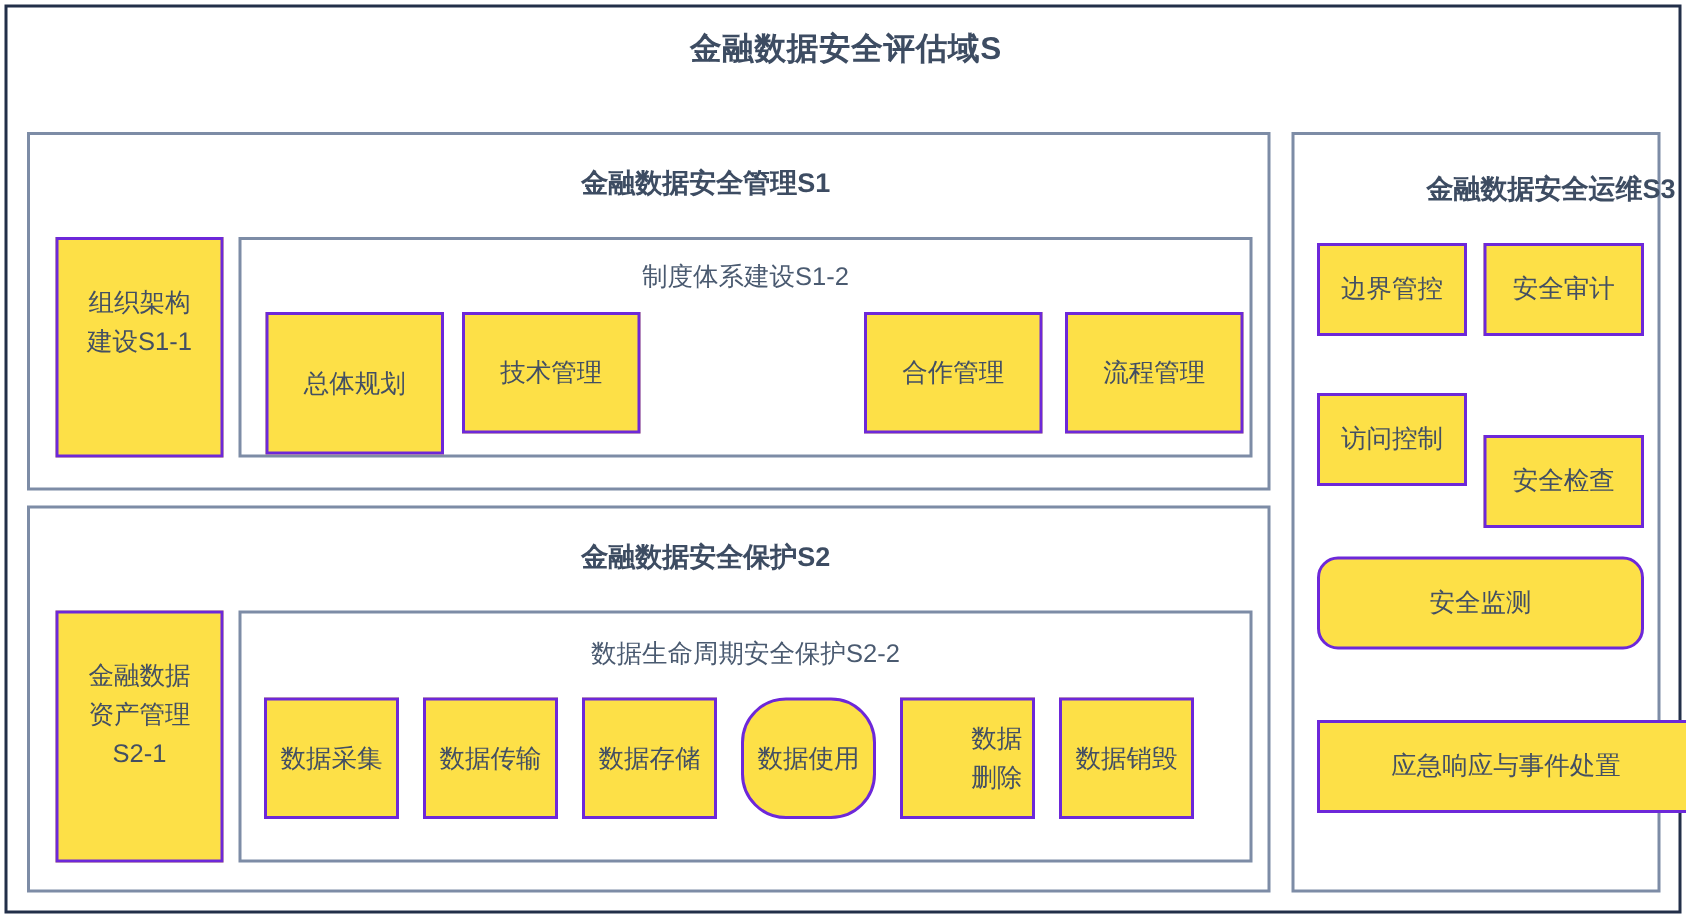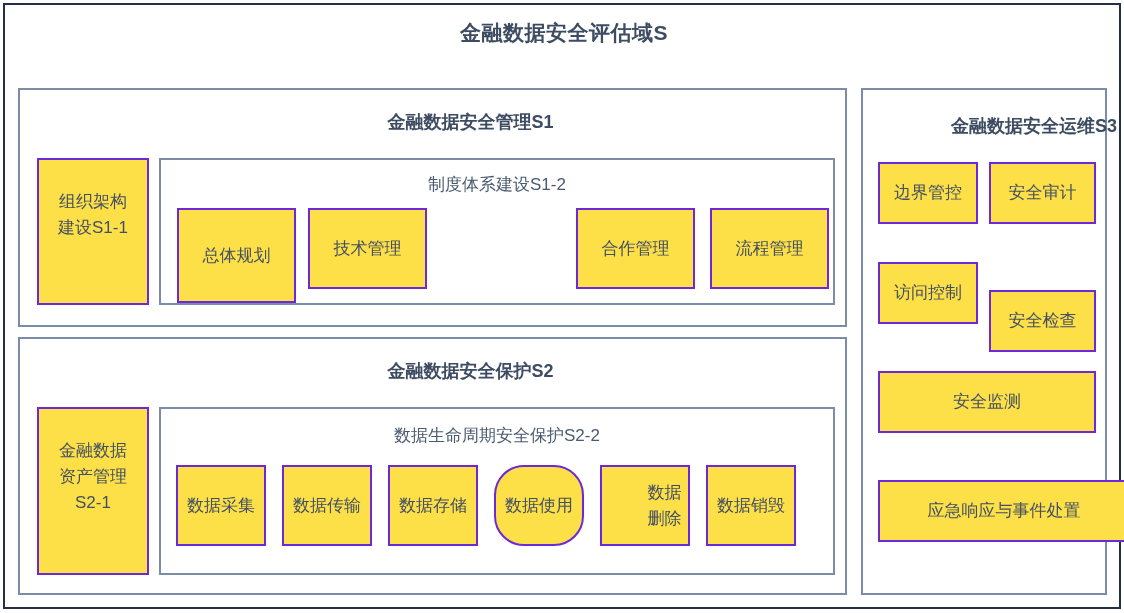--- a/index.html
+++ b/index.html
@@ -148,19 +148,19 @@
     <div class="panel" style="left:856px; top:83px; width:246px; height:507px;">
 
       <div class="panel-title" style="top:24px;margin-left:12px;">金融数据安全运维S3</div>
 
       <div class="leaf" style="left:15px; top:72px; width:100px; height:62px;">边界管控</div>
       <div class="leaf" style="left:126px; top:72px; width:107px; height:62px;">安全审计</div>
 
       <div class="leaf" style="left:15px; top:172px; width:100px; height:62px;">访问控制</div>
       <div class="leaf" style="left:126px; top:172px; width:107px; height:62px;margin-top:28px;">安全检查</div>
 
-      <div class="leaf" style="left:15px; top:281px; width:218px; height:62px;">安全监测</div>
+      <div class="leaf" style="left:15px; top:281px; width:218px; height:62px;border-radius:14px;">安全监测</div>
 
       <div class="leaf" style="left:15px; top:390px; width:252px; height:62px;">应急响应与事件处置</div>
     </div>
 
   </div>
 </div>
 
 </body></html>

